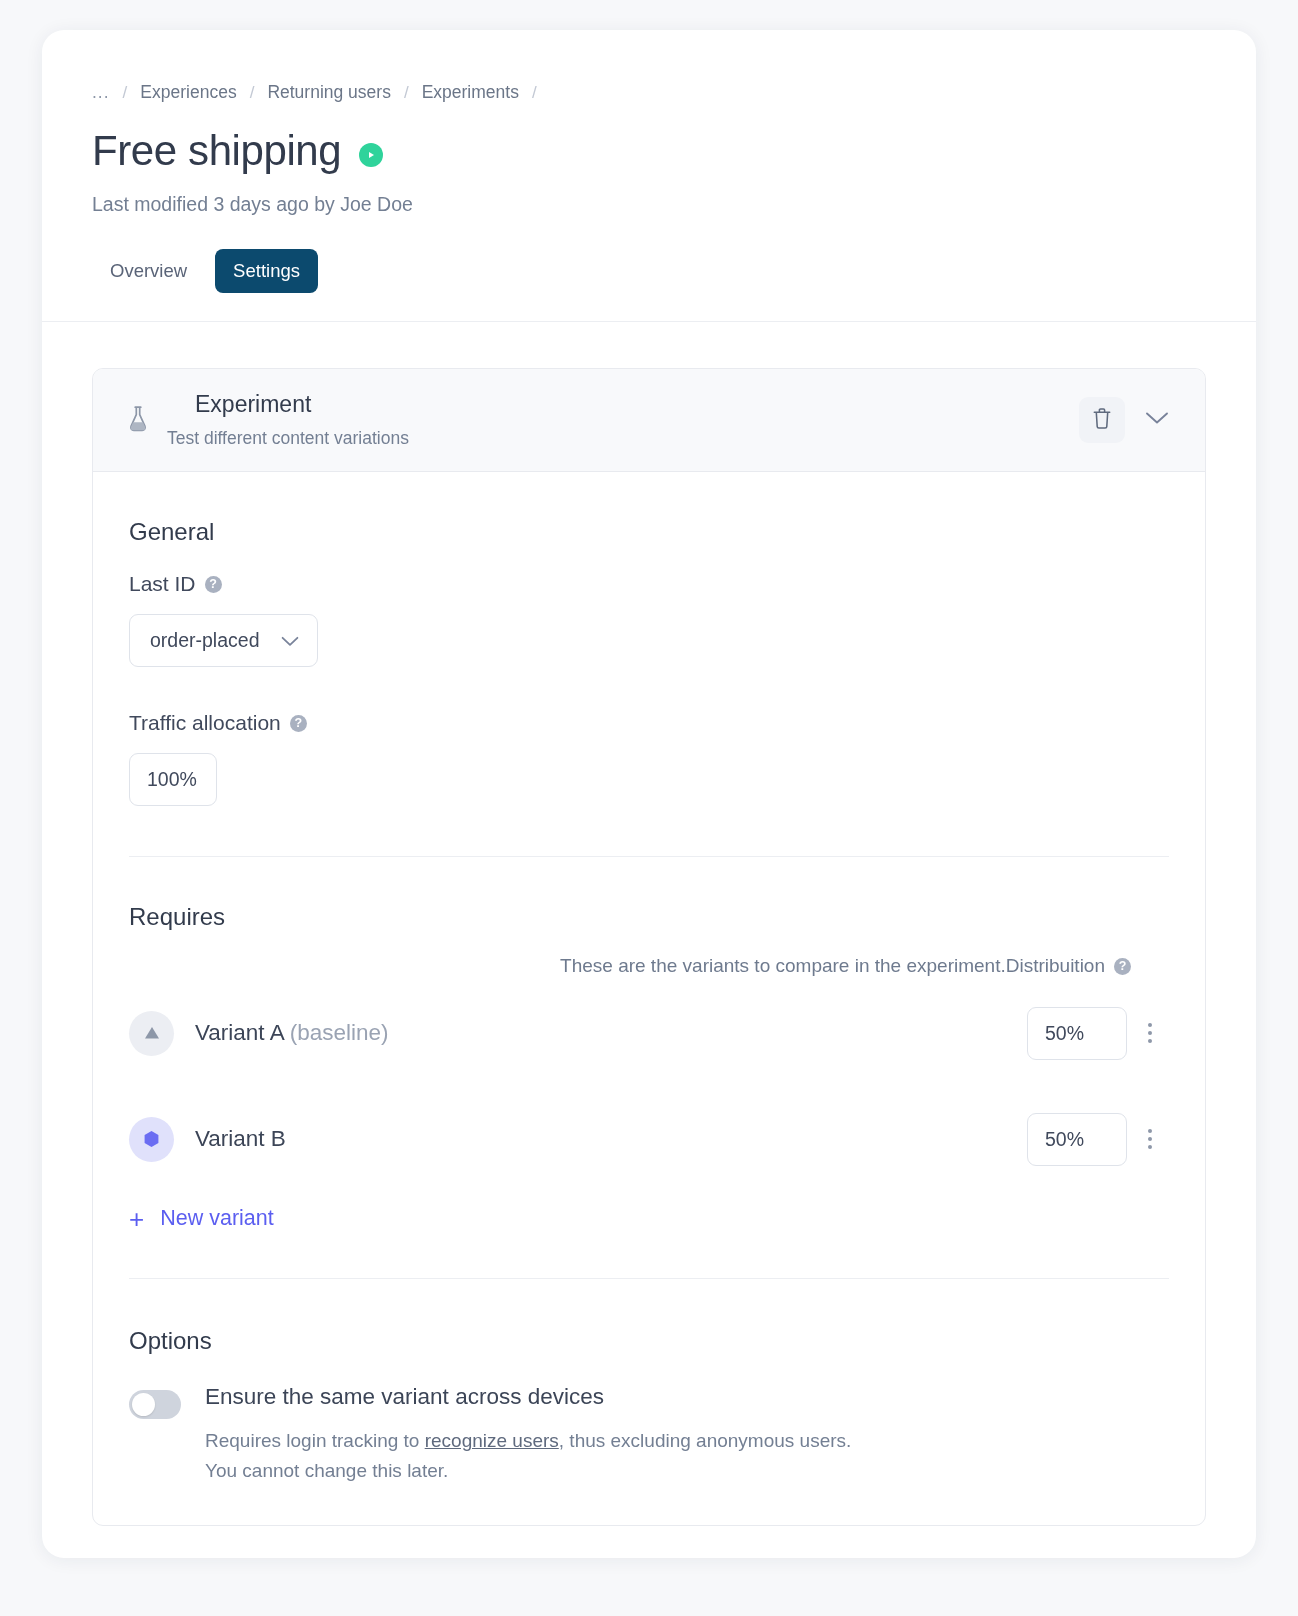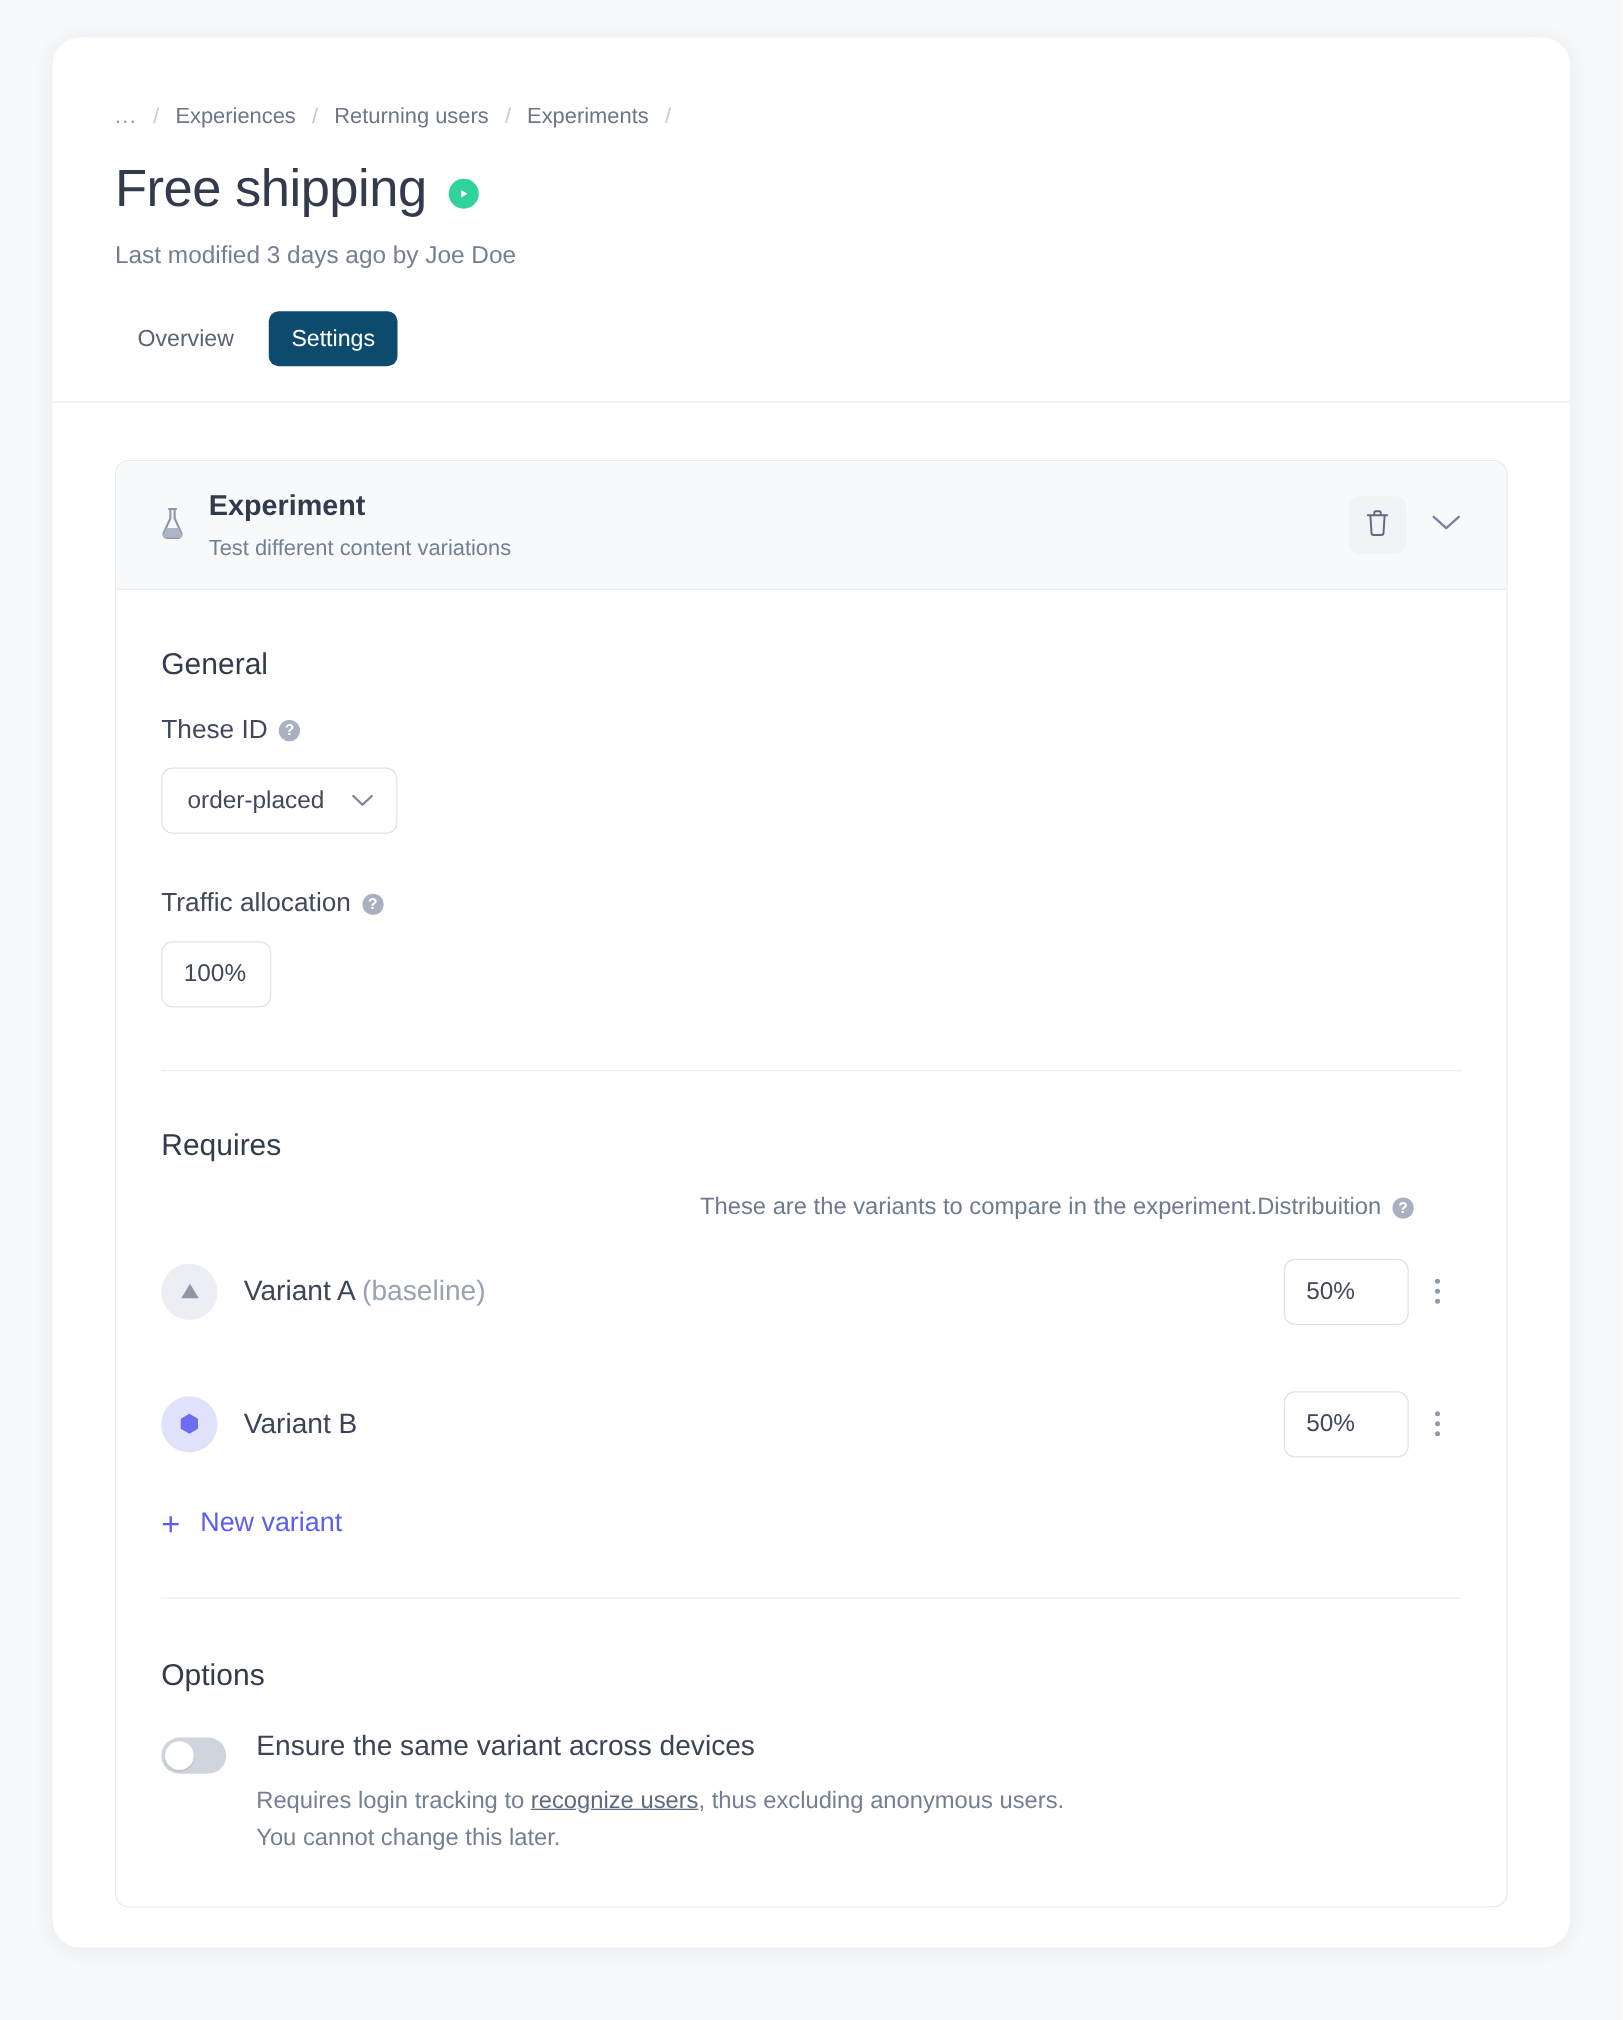--- a/index.html
+++ b/index.html
@@ -119,22 +119,23 @@
   .flask-wrap {
     width: 26px; flex: 0 0 26px;
     margin-right: 16px;
     display: flex; align-items: center; justify-content: center;
     padding-bottom: 2px;
   }
   .card-head-text { flex: 1 1 auto; }
   .card-title {
     font-size: 23px;
     color: #323b4c;
-    font-weight: 700;
+    font-weight: 400;
     line-height: 1.2;
+    margin-left: 28px;
   }
   .card-sub {
     font-size: 17.5px;
     color: #737f93;
     margin-top: 9px;
   }
   .head-actions { display: flex; align-items: center; gap: 10px; }
   .icon-btn {
     width: 46px; height: 46px;
     border-radius: 9px;
@@ -399,21 +400,21 @@
           </button>
         </div>
       </div>
 
       <div class="card-body">
 
         
         <div class="section-title">General</div>
 
         <div class="field-label">
-          <span>These ID</span>
+          <span>Last ID</span>
           <span class="help-icon">?</span>
         </div>
         <div class="select-box">
           <span>order-placed</span>
           <span>
             <svg width="18" height="11" viewBox="0 0 18 11" aria-hidden="true">
               <path d="M1.6 1.8 9 8.8 16.4 1.8" fill="none" stroke="#79839a" stroke-width="1.8" stroke-linecap="round" stroke-linejoin="round"></path>
             </svg>
           </span>
         </div>

